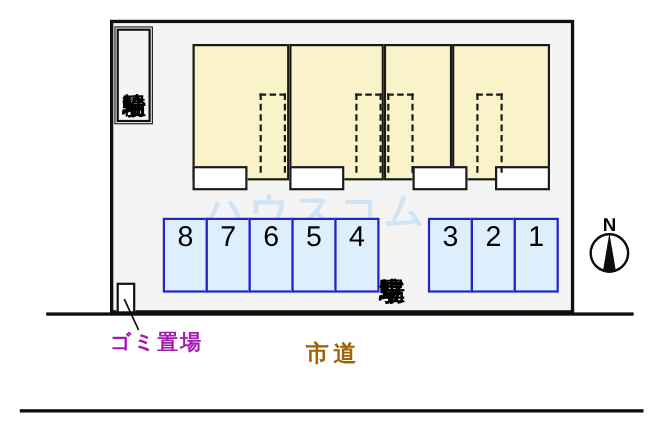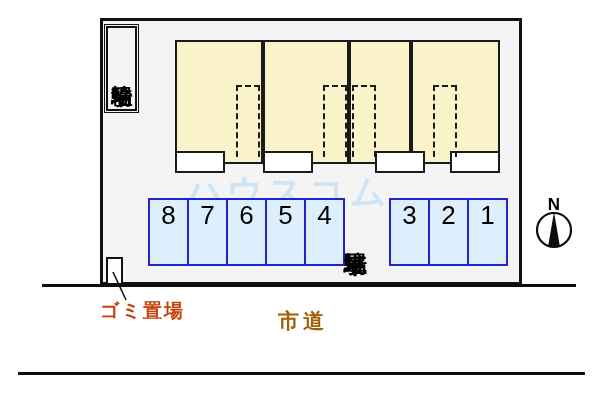--- a/index.html
+++ b/index.html
@@ -161,21 +161,21 @@
     width: 30px;
     height: 32px;
     pointer-events: none;
   }
   .trash-label {
     position: absolute;
     left: 100px;
     top: 298px;
     font-size: 19px;
     font-weight: 700;
-    color: #c2410c;
+    color: #a21caf;
     font-family: "DejaVu Sans", "Liberation Sans", sans-serif;
     letter-spacing: 2px;
     white-space: nowrap;
   }
 
   
   .road-line {
     position: absolute;
     background: #0d0d0d;
   }

